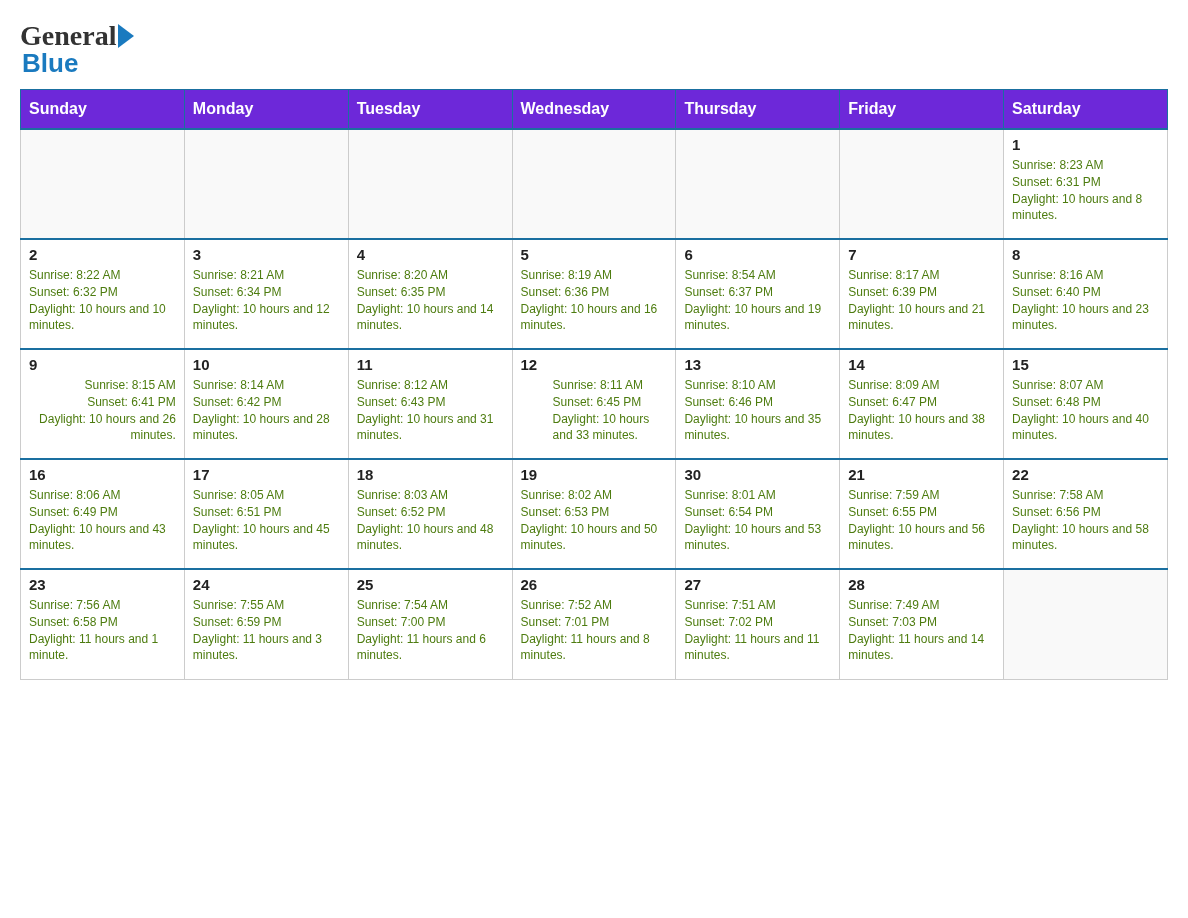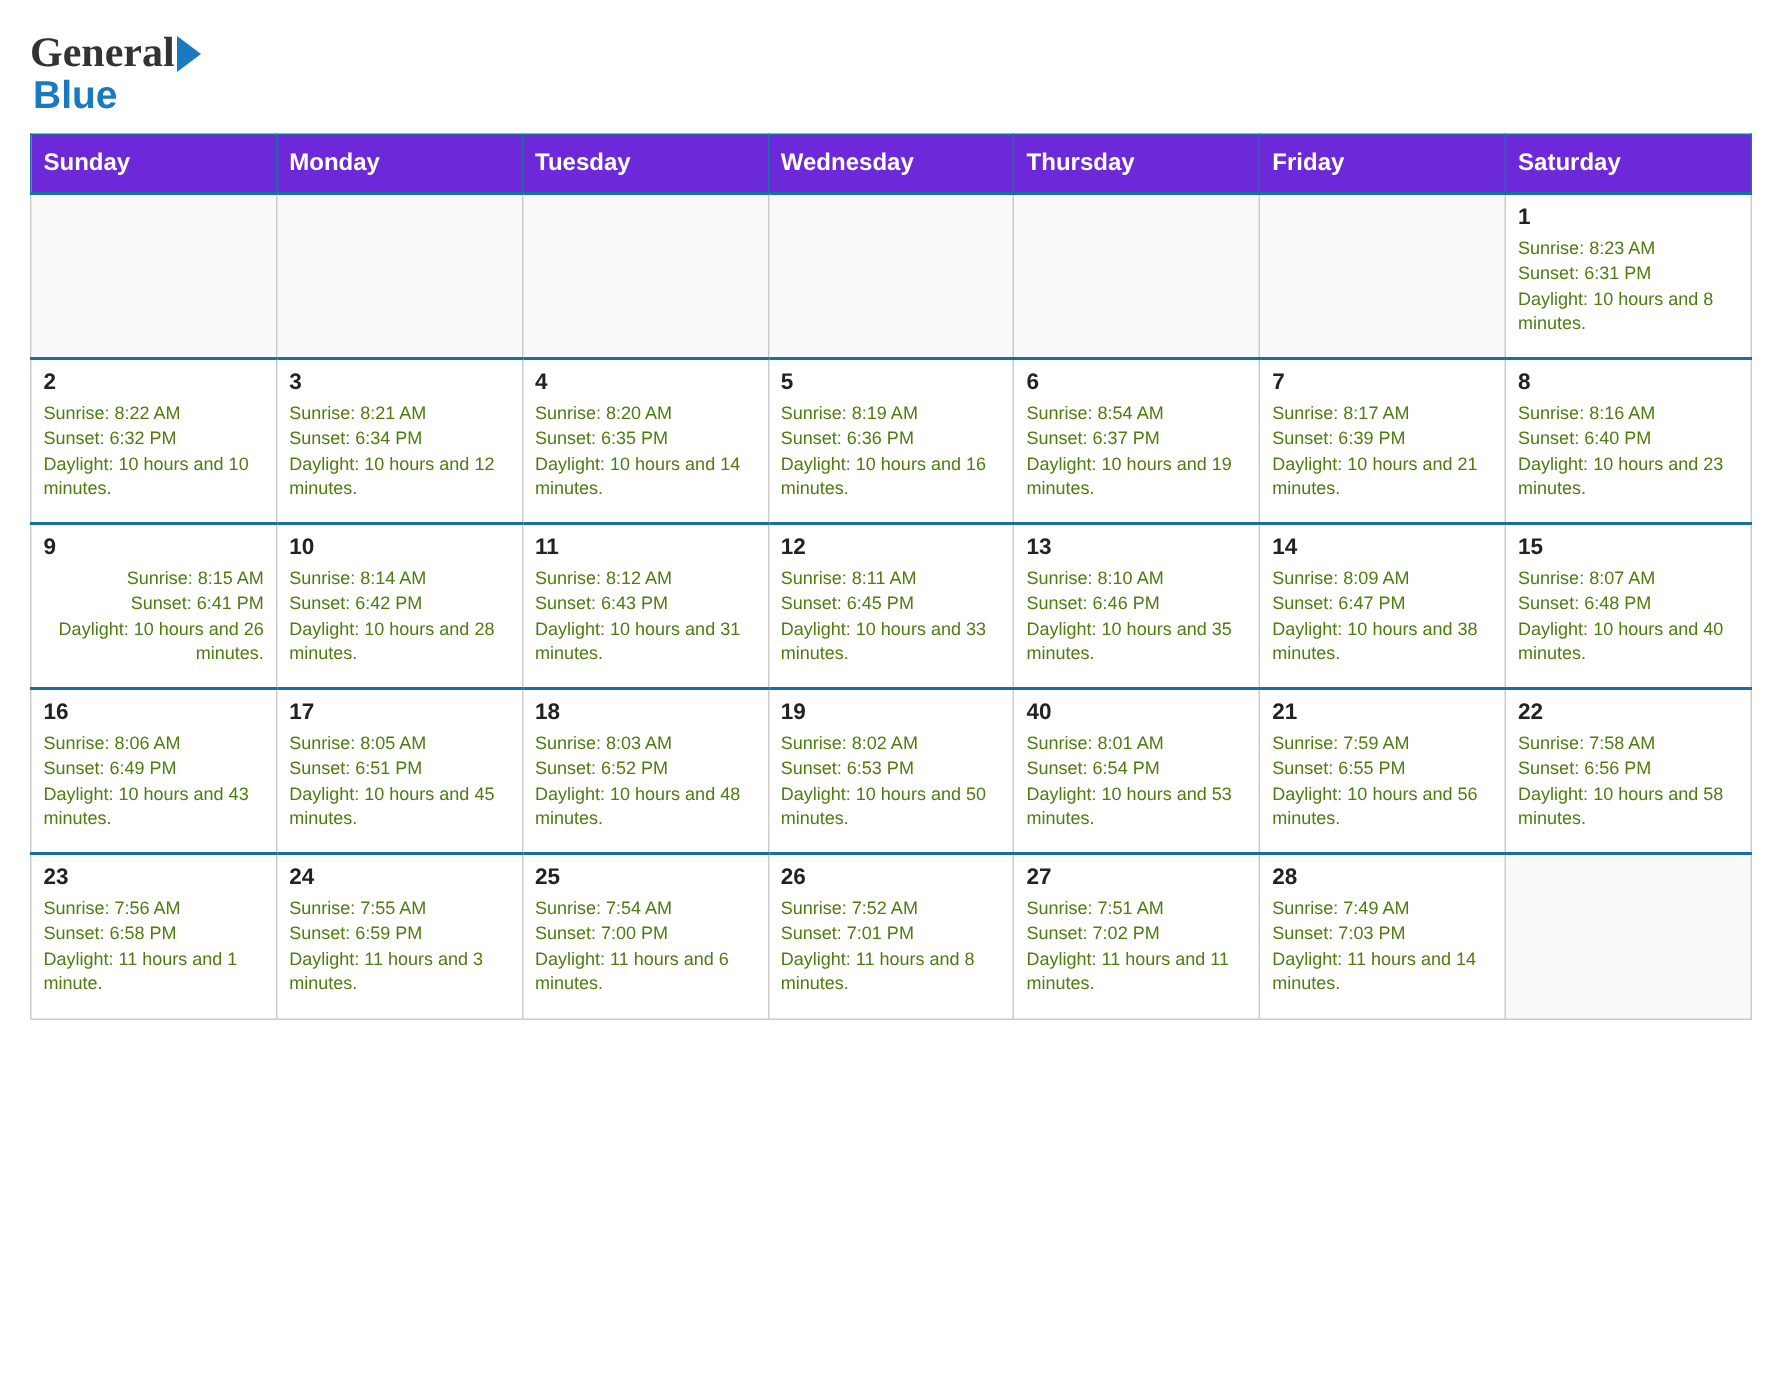--- a/index.html
+++ b/index.html
@@ -191,21 +191,21 @@
 Daylight: 10 hours and 28 minutes.</div>
         </td>
         <td>
           <div class="day-num">11</div>
           <div class="day-info" style="white-space: pre-line;">Sunrise: 8:12 AM
 Sunset: 6:43 PM
 Daylight: 10 hours and 31 minutes.</div>
         </td>
         <td>
           <div class="day-num">12</div>
-          <div class="day-info" style="white-space: pre-line;">Sunrise: 8:11 AM
+          <div class="day-info" style="white-space: pre-line; margin-left: 32px;">Sunrise: 8:11 AM
 Sunset: 6:45 PM
 Daylight: 10 hours and 33 minutes.</div>
         </td>
         <td>
           <div class="day-num">13</div>
           <div class="day-info" style="white-space: pre-line;">Sunrise: 8:10 AM
 Sunset: 6:46 PM
 Daylight: 10 hours and 35 minutes.</div>
         </td>
         <td>
@@ -240,21 +240,21 @@
 Sunset: 6:52 PM
 Daylight: 10 hours and 48 minutes.</div>
         </td>
         <td>
           <div class="day-num">19</div>
           <div class="day-info" style="white-space: pre-line;">Sunrise: 8:02 AM
 Sunset: 6:53 PM
 Daylight: 10 hours and 50 minutes.</div>
         </td>
         <td>
-          <div class="day-num">40</div>
+          <div class="day-num">30</div>
           <div class="day-info" style="white-space: pre-line;">Sunrise: 8:01 AM
 Sunset: 6:54 PM
 Daylight: 10 hours and 53 minutes.</div>
         </td>
         <td>
           <div class="day-num">21</div>
           <div class="day-info" style="white-space: pre-line;">Sunrise: 7:59 AM
 Sunset: 6:55 PM
 Daylight: 10 hours and 56 minutes.</div>
         </td>

